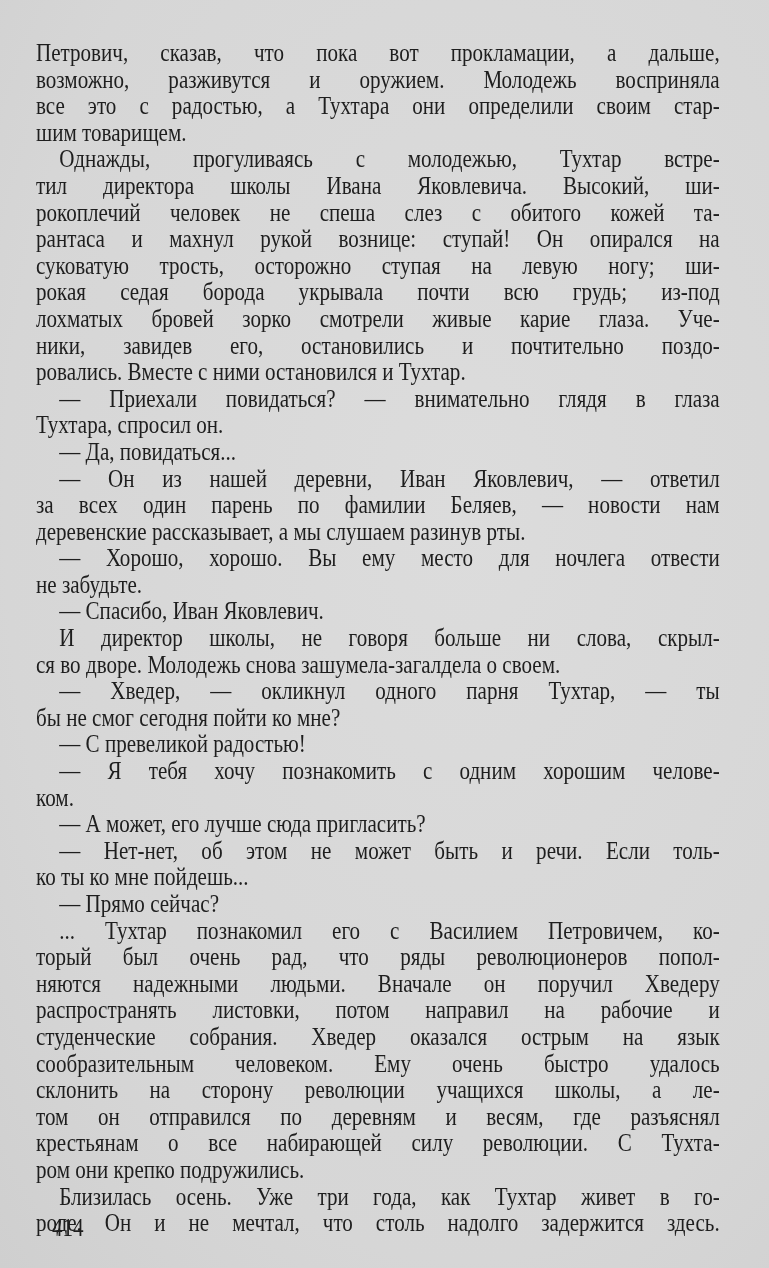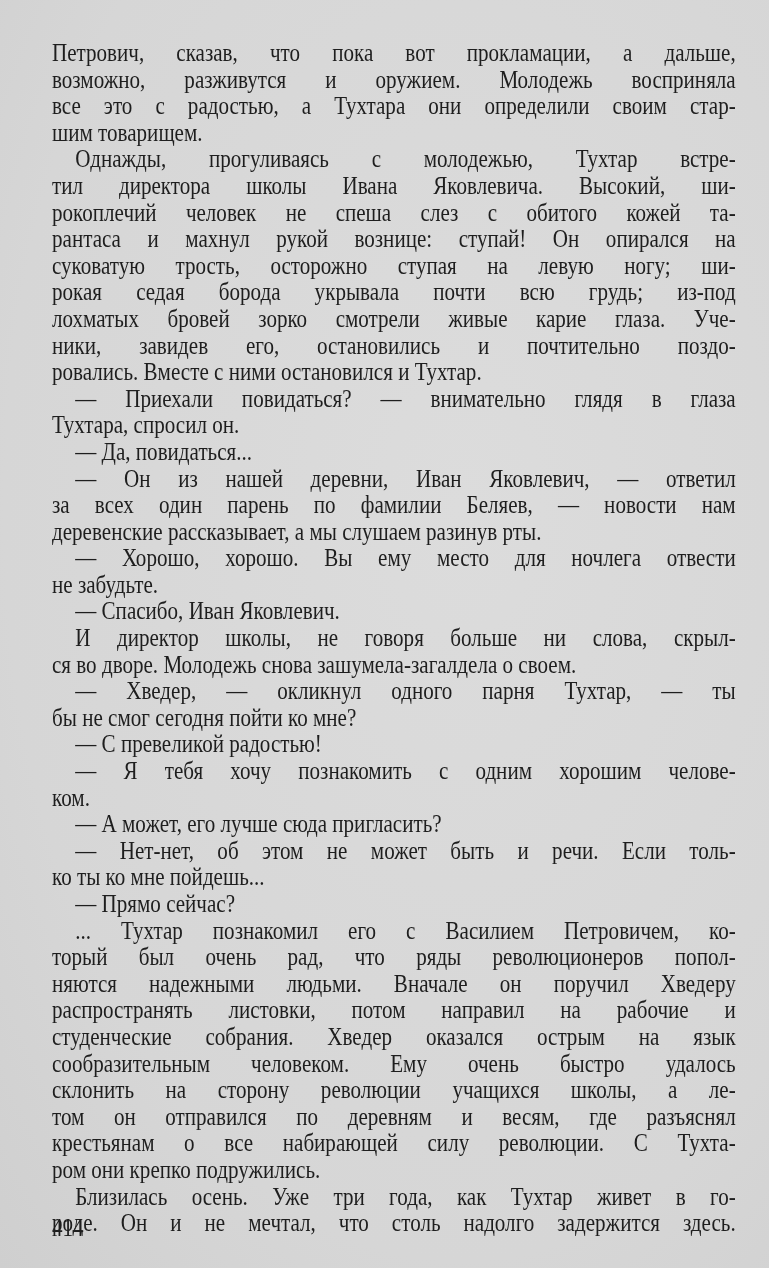--- a/index.html
+++ b/index.html
@@ -6,21 +6,21 @@
   body {
     width: 769px; height: 1268px; overflow: hidden;
     background: #d9d9d9;
     background-image: radial-gradient(ellipse at 60% 40%, #dcdcdc 0%, #d6d6d6 70%, #cfcfcf 100%);
     position: relative;
     font-family: "Liberation Serif", "DejaVu Serif", serif;
     color: #1e1e1e;
   }
   .page {
     position: absolute;
-    left: 52px; top: 40px;
+    left: 36px; top: 40px;
     width: 684px;
   }
   .line {
     height: 26.6px;
     line-height: 26.6px;
     font-size: 24.5px;
     white-space: nowrap;
     text-align: justify;
     text-align-last: justify;
     transform: scaleX(0.86);

